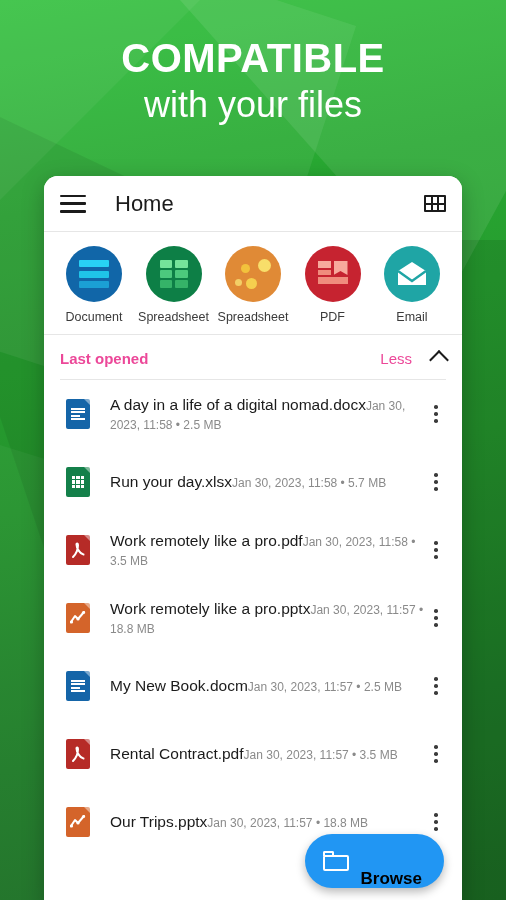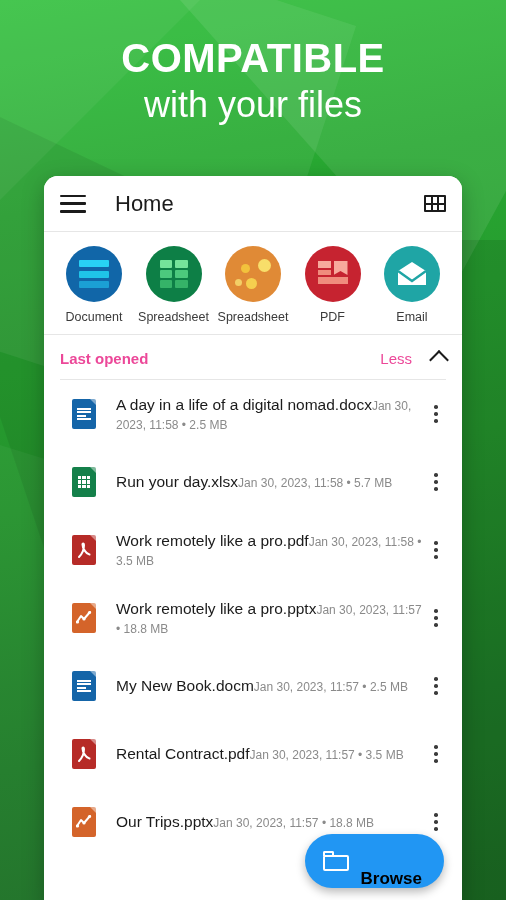--- a/index.html
+++ b/index.html
@@ -214,21 +214,21 @@
     width: 14px; height: 14px;
     border-left: 2.4px solid #1b1b1b;
     border-top: 2.4px solid #1b1b1b;
     transform: rotate(45deg);
     margin-top: 4px;
     cursor: pointer;
   }
   .section-rule { height: 1px; background: #e6e6e6; margin: 0 16px; }
 
   
-  .filelist { background: #ffffff; padding-left: 6px; }
+  .filelist { background: #ffffff; }
   .file-row {
     display: flex;
     align-items: center;
     height: 68px;
     padding: 0 14px 0 22px;
     cursor: pointer;
   }
   .file-icon {
     width: 26px; height: 30px;
     position: relative;

